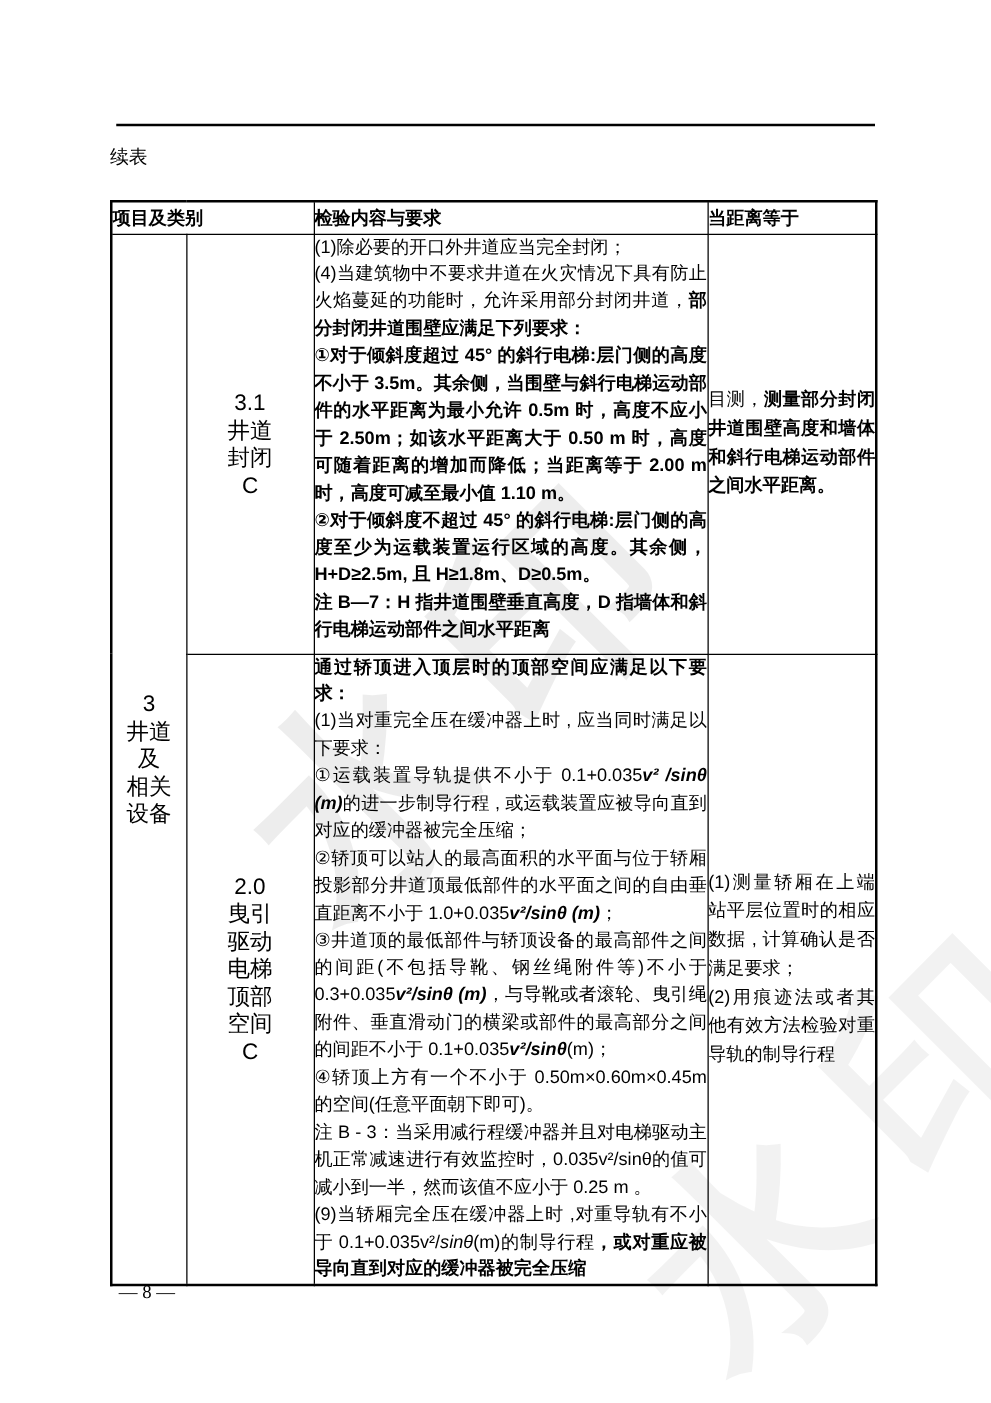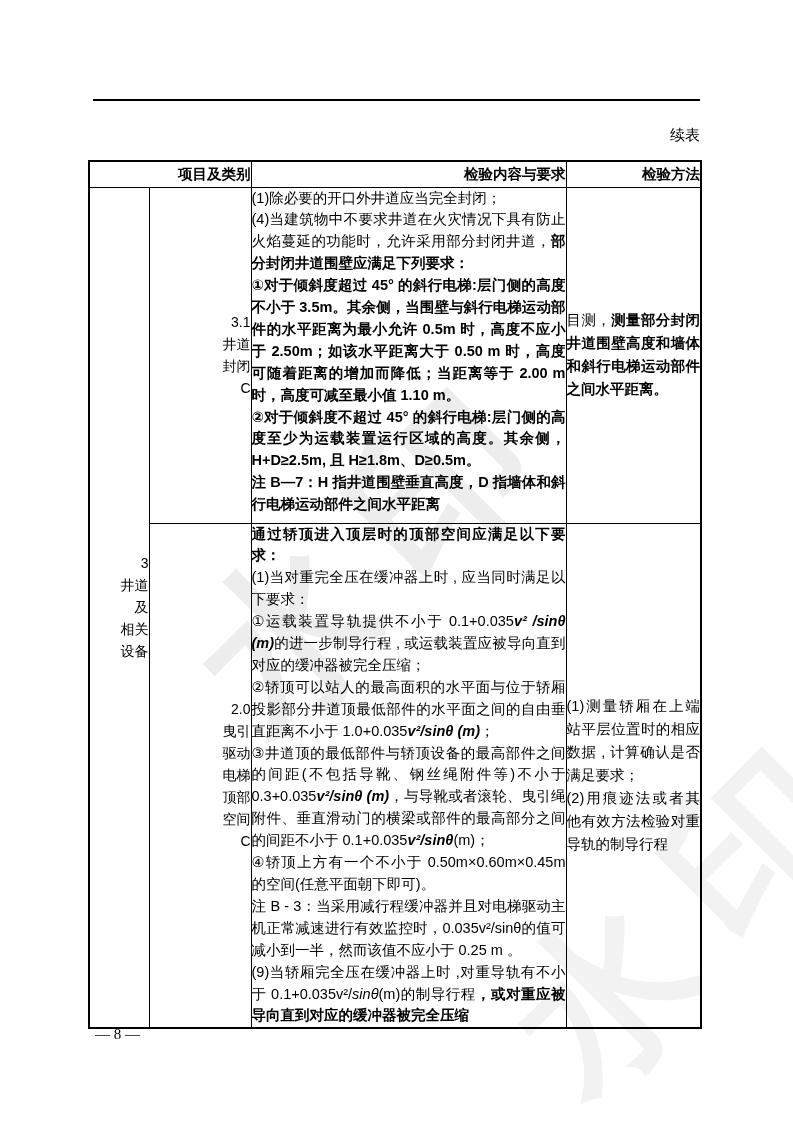--- a/index.html
+++ b/index.html
@@ -13,44 +13,44 @@
     font-size:175px;font-weight:bold;letter-spacing:40px;
     transform:rotate(-45deg);white-space:nowrap;pointer-events:none;
     font-family:"Liberation Sans","DejaVu Sans",sans-serif;
   }
   .wm1{left:165px;top:430px;}
   .wm2{left:480px;top:790px;color:rgba(0,0,0,0.05);}
   .top-rule{
     position:absolute;left:93px;top:99px;width:607px;height:2px;background:#000;z-index:1;
   }
   .table-title{
-    position:absolute;left:88px;top:126px;width:612px;text-align:right;
+    position:absolute;left:88px;top:116px;width:612px;text-align:left;
     font-size:15px;z-index:1;
   }
   table.insp-table{
     position:absolute;left:88px;top:160px;width:612px;z-index:1;
     border-collapse:collapse;table-layout:fixed;
     border:2px solid #000;
   }
   table.insp-table td,table.insp-table th{
     border:1.5px solid #000;padding:0;background:transparent;
   }
   col.c1{width:60px;}
   col.c2{width:102px;}
   col.c3{width:315px;}
   col.c4{width:135px;}
   tr.header-row{height:26px;}
   tr.header-row th{
-    font-size:14.5px;font-weight:bold;text-align:right;vertical-align:middle;
+    font-size:14.5px;font-weight:bold;text-align:left;vertical-align:middle;
   }
   tr.row1{height:336px;}
   tr.row2{height:481px;}
   td.cat-cell,td.item-cell{
-    text-align:right;vertical-align:middle;white-space:pre-line;
-    font-size:14px;line-height:22px;margin-left:11px;
+    text-align:center;vertical-align:middle;white-space:pre-line;
+    font-size:18px;line-height:22px;margin-left:11px;
   }
   td.content-cell{
     vertical-align:top;padding:3px 7px 3px 8px;
     font-size:14.5px;line-height:21.9px;text-align:justify;
   }
   td.method-cell{
     vertical-align:middle;padding:2px 5px 2px 7px;
     font-size:14.5px;line-height:23px;text-align:justify;margin-left:29px;
   }
   .para{margin:0;}
@@ -77,21 +77,21 @@
   <colgroup>
       <col class="c1">
       <col class="c2">
       <col class="c3">
       <col class="c4">
     </colgroup>
   <tbody>
     <tr class="header-row">
       <th colspan="2">项目及类别</th>
       <th>检验内容与要求</th>
-      <th>检验方法</th>
+      <th>当距离等于</th>
     </tr>
     <tr class="row1">
       <td rowspan="2" class="cat-cell">3
 井道
 及
 相关
 设备</td>
       <td class="item-cell">3.1
 井道
 封闭

